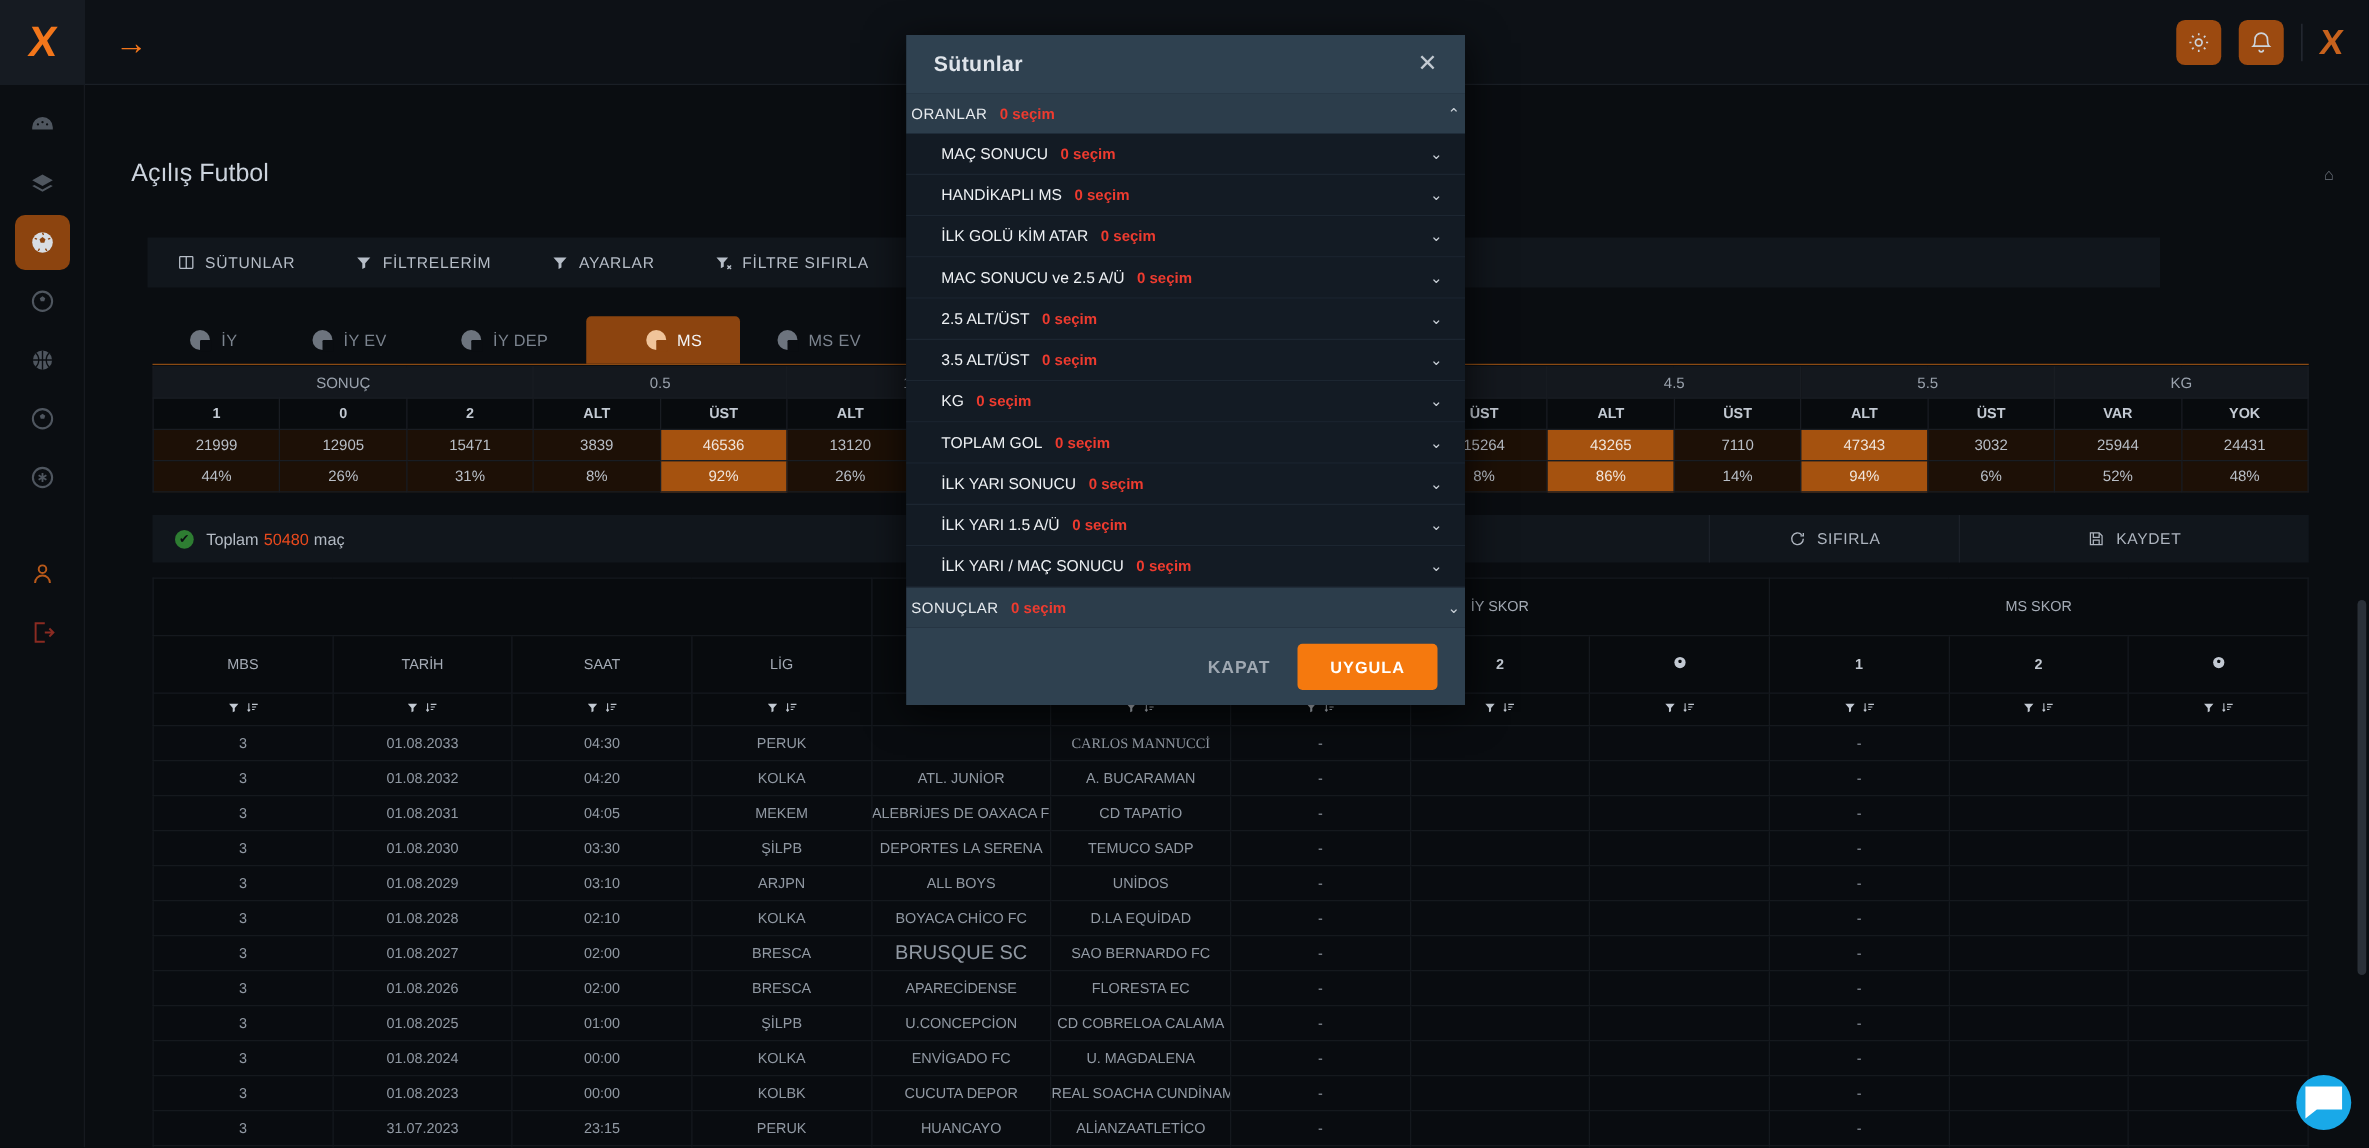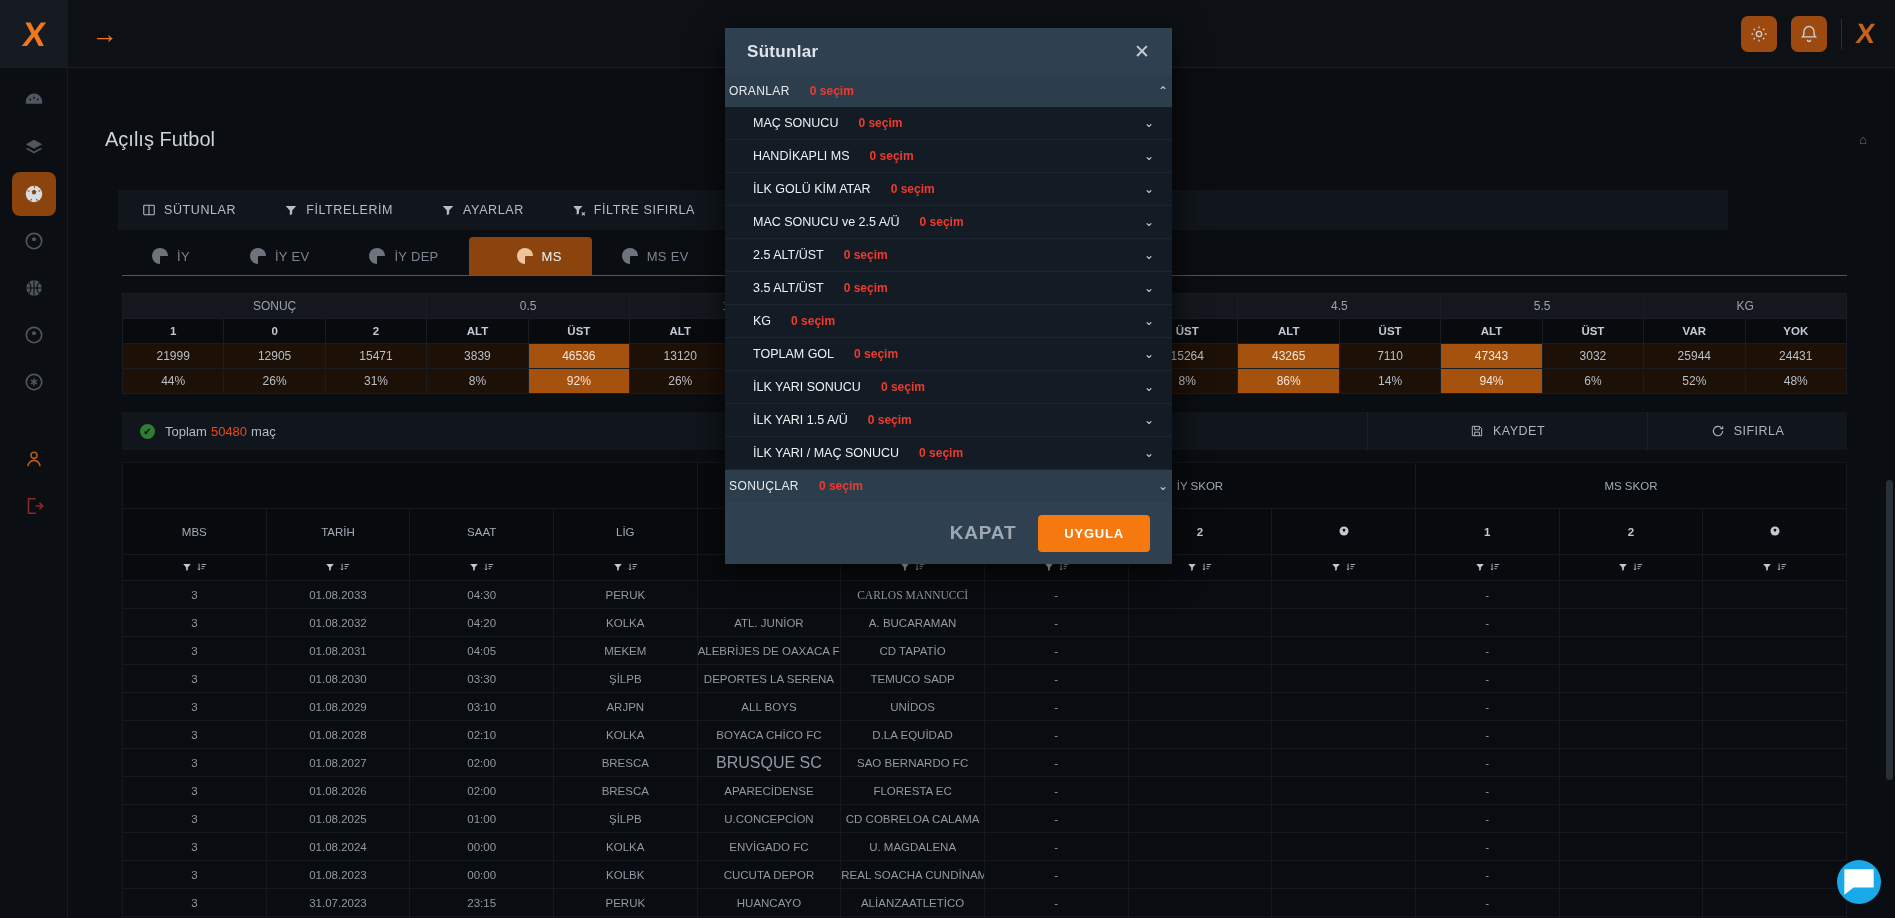--- a/index.html
+++ b/index.html
@@ -63,21 +63,21 @@
   }
   .tb-item{
     display:flex;align-items:center;gap:8px;
     padding:0 24px; height:40px;
     font-size:12.5px; letter-spacing:.6px; color:#b6bdc7; cursor:pointer;
   }
   .tb-item svg{width:14px;height:14px;}
 
   
   .mtabs{
-    position:absolute; left:122px; top:236px; width:1725px; height:40px;
+    position:absolute; left:122px; top:252px; width:1725px; height:40px;
     display:flex; align-items:flex-end;
     border-bottom:1px solid #8a4a13;
   }
   .mtab{
     display:flex;align-items:center;gap:9px;
     height:38px; padding:0 30px;
     font-size:13px; color:#7c848f; cursor:pointer; letter-spacing:.3px;
   }
   .mtab.active{ background:#8c440f; color:#f3f4f6; border-radius:4px 4px 0 0;padding-left:48px;}
   .pie{ width:16px;height:16px;border-radius:50%;background:#6d747e;position:relative;}
@@ -150,28 +150,28 @@
   .grp-row{
     height:32px; background:#2c3d4b; display:flex; align-items:center;
     padding:0 4px; cursor:pointer;
   }
   .grp-row .t{ font-size:12px; color:#e7ebef; letter-spacing:.4px;}
   .opt-row{
     height:33px; background:#131b24; border-bottom:1px solid #1c2631;
     display:flex; align-items:center; padding:0 18px 0 28px; cursor:pointer;
   }
   .opt-row .t{ font-size:12.5px; color:#eef1f4;}
-  .cnt{ color:#ee3b2f; font-size:12px; font-weight:bold; margin-left:20px;text-align:center;}
+  .cnt{ color:#ee3b2f; font-size:12px; font-weight:bold; margin-left:10px;text-align:center;}
   .chev{ margin-left:auto; color:#ccd3da; font-size:12px; }
   .modal-foot{
     height:62px; background:#2f4150; display:flex; align-items:center;
     justify-content:flex-end; gap:22px; padding:0 22px;
   }
   .btn-close{
-    background:none;border:none;color:#9fa8b2;font-size:19px;font-weight:bold;
+    background:none;border:none;color:#9fa8b2;font-size:14px;font-weight:bold;
     letter-spacing:.8px;cursor:pointer;font-family:inherit;
   }
   .btn-apply{
     background:#f5790e;border:none;color:#fff;font-size:13px;font-weight:bold;
     letter-spacing:.8px;padding:11px 26px;border-radius:4px;cursor:pointer;
     font-family:inherit;
   }
 
   
   .vscroll{
@@ -411,33 +411,33 @@
         </tr>
     </tbody>
   </table>
 
   <div class="totalbar">
     <span class="tick">✔</span>
     <span>Toplam</span>
     <span class="hot">50480</span>
     <span>maç</span>
     <div class="tb-right">
+      <div class="tb-act" id="reset-button">
+        <svg viewBox="0 0 24 24" fill="none" stroke="#aeb5bf" stroke-width="1.9">
+          <path d="M20 12a8 8 0 1 1-2.3-5.6"></path>
+            <path d="M20 4v4h-4"></path>
+        </svg>
+        <span>SIFIRLA</span>
+      </div>
       <div class="tb-act" id="save-button">
         <svg viewBox="0 0 24 24" fill="none" stroke="#aeb5bf" stroke-width="1.7">
           <path d="M4 4h12l4 4v12H4z"></path>
             <path d="M8 4v6h8V4M8 20v-6h8v6"></path>
         </svg>
         <span>KAYDET</span>
-      </div>
-      <div class="tb-act" id="reset-button">
-        <svg viewBox="0 0 24 24" fill="none" stroke="#aeb5bf" stroke-width="1.9">
-          <path d="M20 12a8 8 0 1 1-2.3-5.6"></path>
-            <path d="M20 4v4h-4"></path>
-        </svg>
-        <span>SIFIRLA</span>
       </div>
     </div>
   </div>
 
   <table class="grid">
     <thead>
       <tr id="grid-groups">
           <th class="hdr" colspan="4"></th>
           <th class="hdr" colspan="2">TAKIMLAR</th>
           <th class="hdr" colspan="3">İY SKOR</th>

